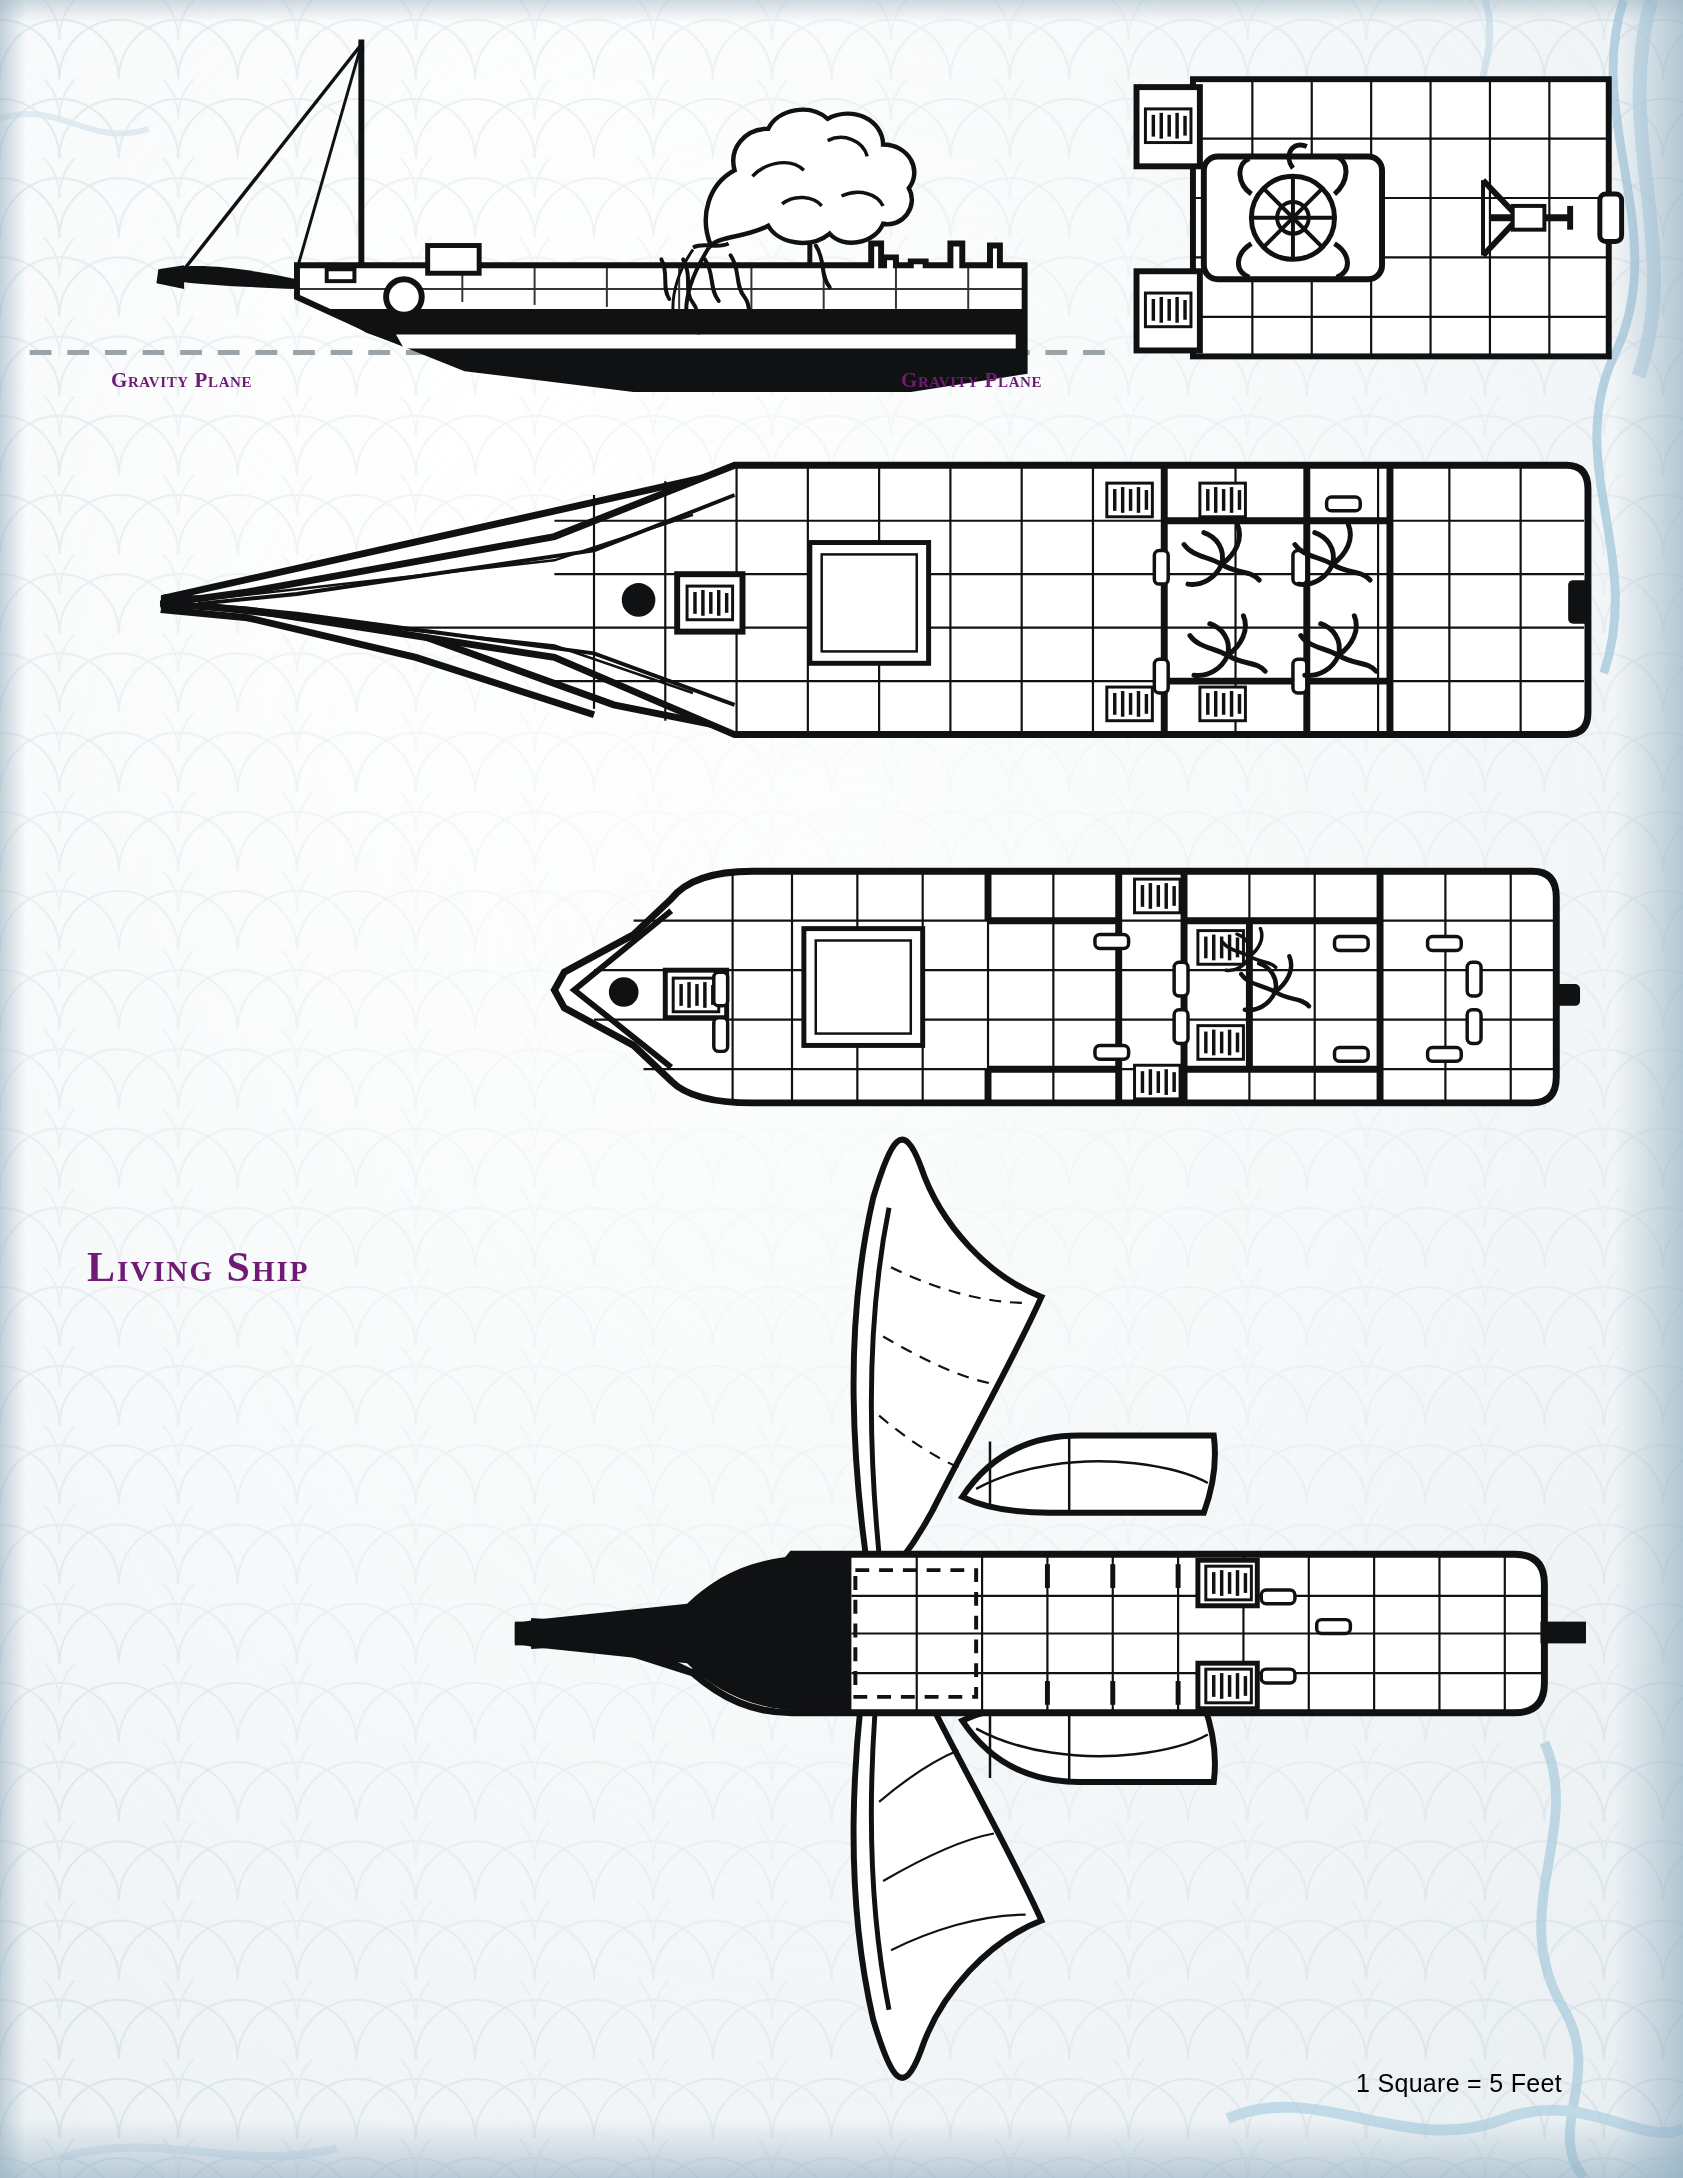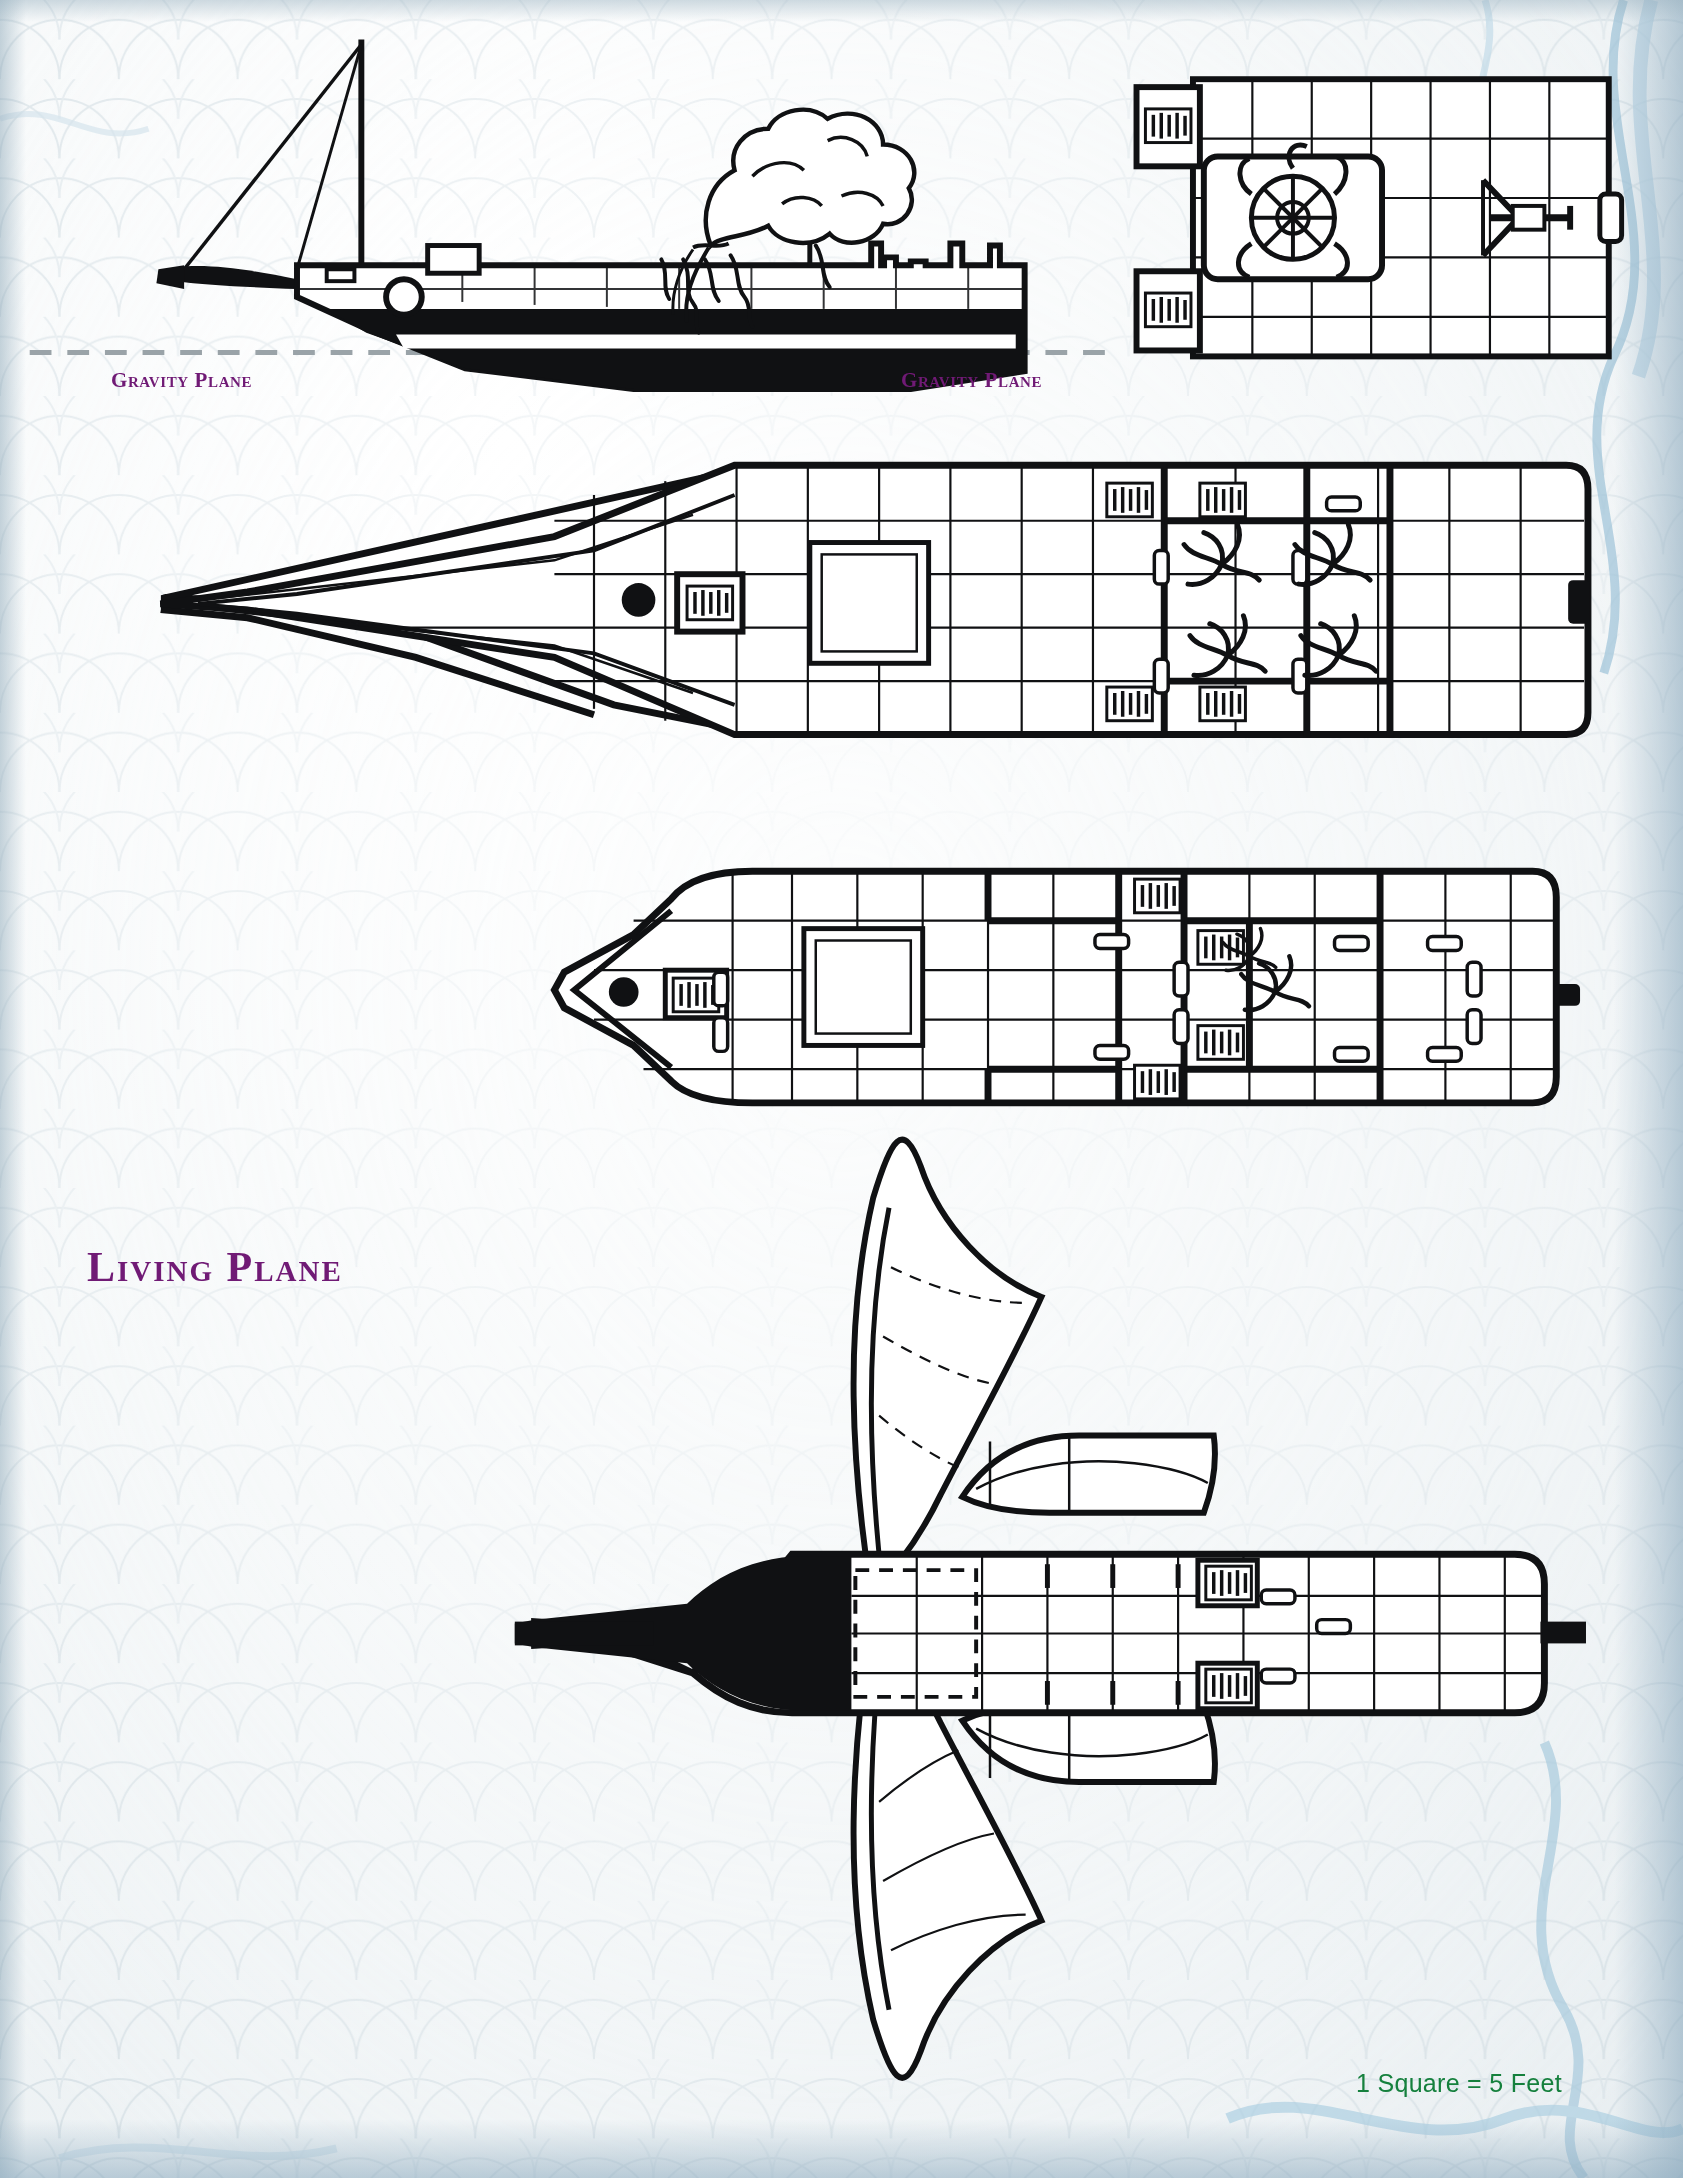--- a/index.html
+++ b/index.html
@@ -73,21 +73,21 @@
   }
   .title-label {
     font-size: 42px;
     font-weight: bold;
     letter-spacing: 2px;
     font-variant: small-caps;
   }
   .scale-label {
     font-family: "Liberation Sans", sans-serif;
     font-size: 25px;
-    color: #15803d;
+    color: #000000;
     letter-spacing: 0.3px;
   }
 </style>
 </head>
 <body>
 
 <div id="page">
 
   <div class="bg-base"></div>
 
@@ -550,18 +550,18 @@
       <g>
           <use href="#door-g" transform="translate(1330,1636)"></use>
         </g>
     </g>
   </svg>
 
   <div class="label gp-label" style="left:111px; top:368px;">Gravity Plane</div>
 
   <div class="label gp-label" style="left:901px; top:368px;">Gravity Plane</div>
 
-  <div class="label title-label" style="left:87px; top:1243px;">Living Plane</div>
+  <div class="label title-label" style="left:87px; top:1243px;">Living Ship</div>
 
   <div class="label scale-label" style="left:1356px; top:2069px;">1 Square = 5 Feet</div>
 
 </div>
 
 
 </body></html>

